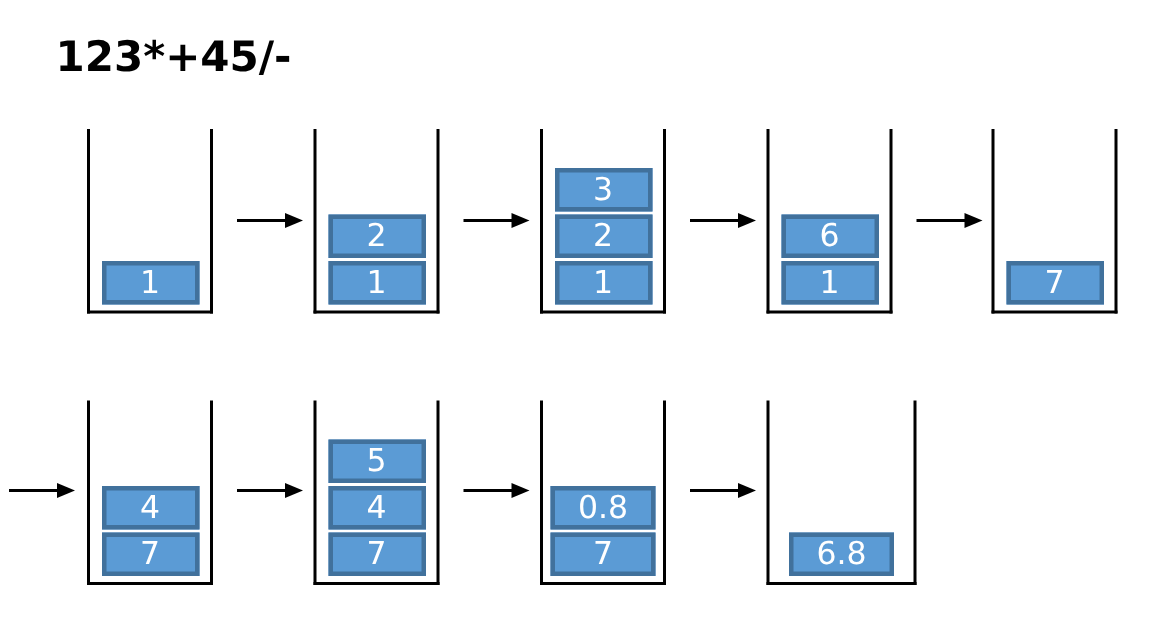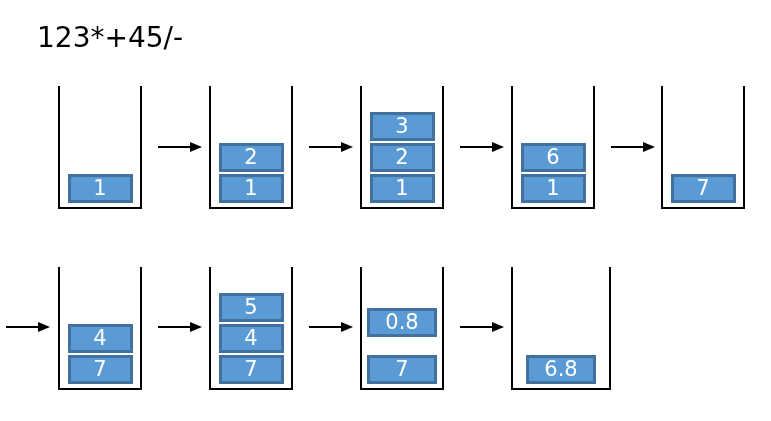--- a/index.html
+++ b/index.html
@@ -23,20 +23,21 @@
   .title {
     position: absolute;
     left: 37px;
     top: 22px;
     font-size: 28px;
     line-height: 32px;
     color: #000000;
     font-family: "DejaVu Sans", "Liberation Sans", sans-serif;
     letter-spacing: 0px;
     white-space: nowrap;
+    font-weight: bold;
   }
   
   .stack {
     position: absolute;
     box-sizing: border-box;
     border-left: 2px solid #000000;
     border-right: 2px solid #000000;
     border-bottom: 2px solid #000000;
     border-top: none;
     background: transparent;
@@ -157,21 +158,21 @@
     <div class="cell">7</div>
   </div>
 
   <div class="arrow" style="left:309px; top:320px; width:44px;">
     <svg width="44" height="14" viewBox="0 0 44 14">
       <line x1="0" y1="7" x2="34" y2="7" stroke="#000000" stroke-width="2"></line>
       <polygon points="32,2 44,7 32,12" fill="#000000"></polygon>
     </svg>
   </div>
 
-  <div class="stack" style="left:360px; top:267px; width:84px; height:123px;gap:16px;">
+  <div class="stack" style="left:360px; top:267px; width:84px; height:123px;">
     <div class="cell wide">0.8</div>
     <div class="cell wide">7</div>
   </div>
 
   <div class="arrow" style="left:460px; top:320px; width:44px;">
     <svg width="44" height="14" viewBox="0 0 44 14">
       <line x1="0" y1="7" x2="34" y2="7" stroke="#000000" stroke-width="2"></line>
       <polygon points="32,2 44,7 32,12" fill="#000000"></polygon>
     </svg>
   </div>

